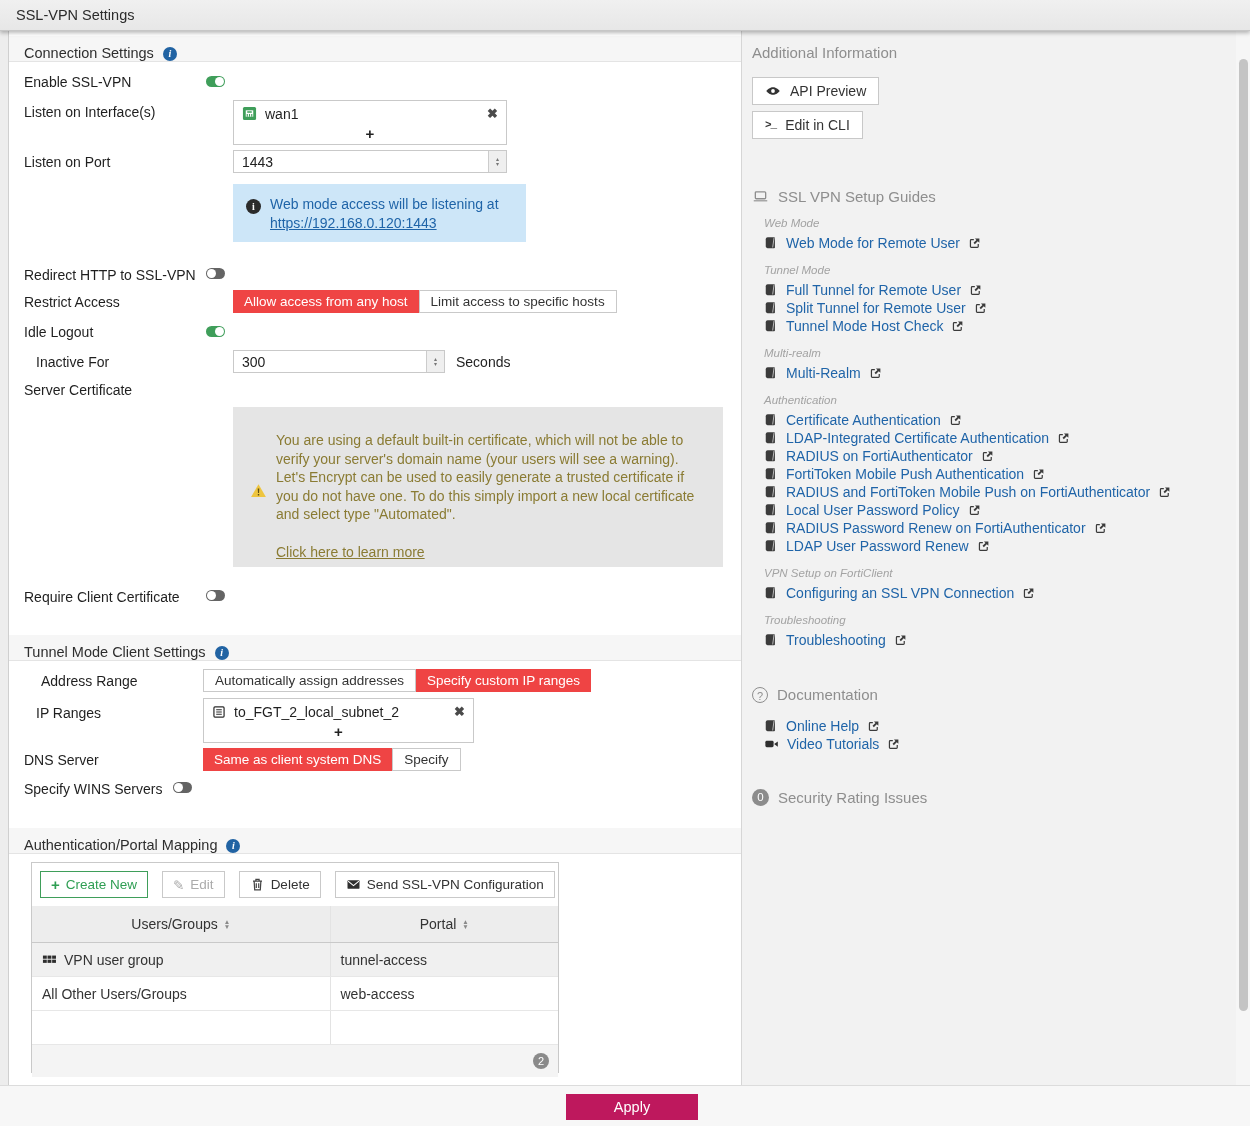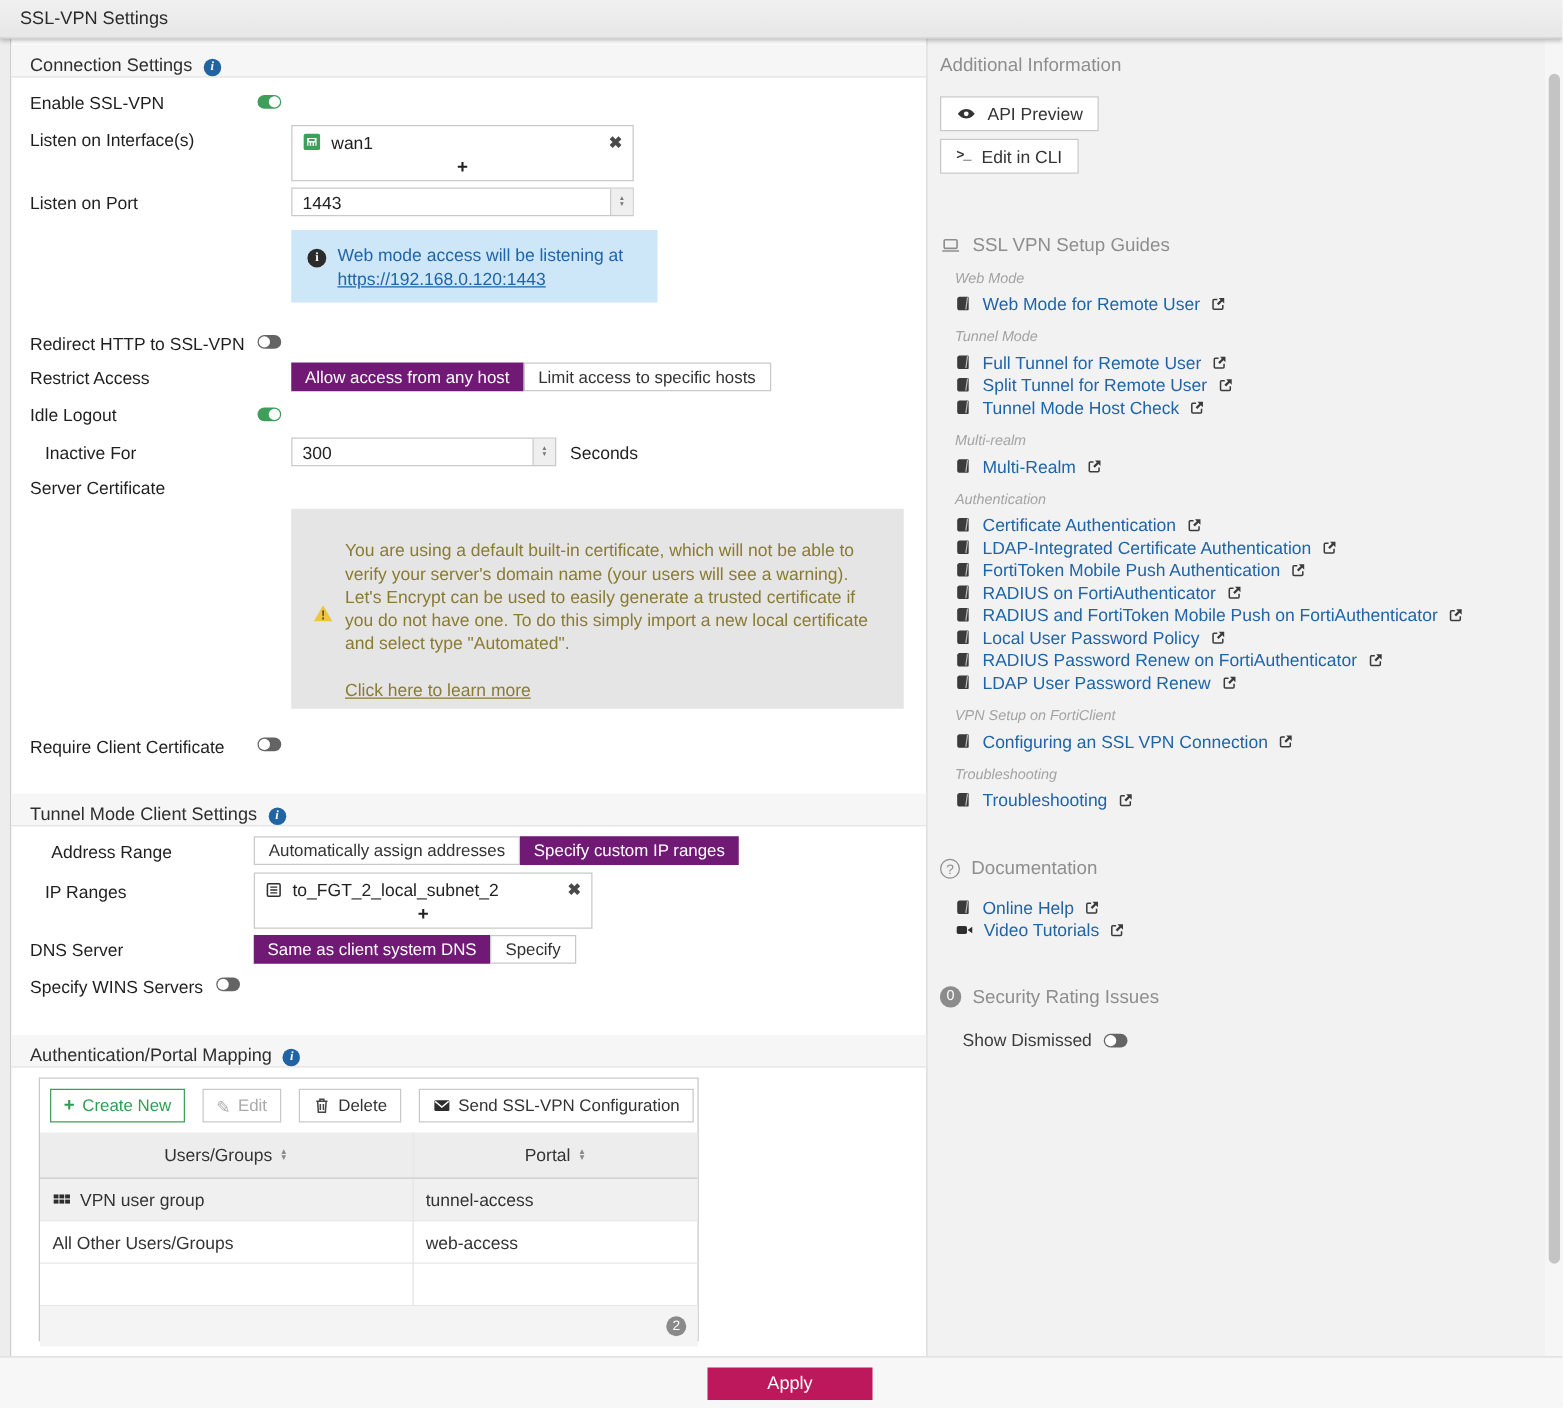--- a/index.html
+++ b/index.html
@@ -40,21 +40,21 @@
   .spin{width:17px;height:100%;border-left:1px solid #ccc;background:#efefef;display:flex;
     flex-direction:column;align-items:center;justify-content:center;font-size:6px;color:#777;
     line-height:5px;cursor:pointer;}
   .notice{position:absolute;background:#cde6f8;color:#1f64a8;font-size:14px;line-height:19px;
     box-sizing:border-box;padding:11px 12px 11px 37px;}
   .notice .nic{position:absolute;left:13px;top:15px;width:15px;height:15px;border-radius:50%;
     background:#2b2b2b;color:#fff;font:bold 10px/15px "Liberation Serif",serif;text-align:center;}
   .notice a{color:#1f64a8;}
   .seg{position:absolute;display:flex;height:23px;font-size:13.5px;}
   .seg .opt{display:flex;align-items:center;padding:0 11px;white-space:nowrap;cursor:pointer;box-sizing:border-box;}
-  .seg .sel{background:#701a75;color:#fff;}
+  .seg .sel{background:#ef4444;color:#fff;}
   .seg .uns{background:#fff;color:#333;border:1px solid #c9c9c9;}
   .warnbox{position:absolute;background:#e5e5e5;color:#8a7b33;font-size:14px;line-height:18.5px;
     box-sizing:border-box;padding:24px 20px 16px 43px;}
   .warnbox .wic{position:absolute;left:17px;top:76px;}
   .warnbox a{color:#8a7b33;display:inline-block;margin-top:19px;}
   .ddl{display:flex;align-items:center;gap:7px;padding:0 8px;height:100%;font-size:14px;cursor:pointer;}
   .ddl .caret{margin-left:auto;font-size:9px;color:#444;}
 
   
   #maptable{position:absolute;left:22px;top:832px;width:528px;height:211px;border:1px solid #c9c9c9;
@@ -454,30 +454,30 @@
       </svg>
     <a href="#">LDAP-Integrated Certificate Authentication</a>
     <svg class="ic" width="13" height="13" viewBox="0 0 16 16">
         <use href="#i-ext"></use>
       </svg>
   </div>
   <div class="glink">
     <svg class="ic" width="14" height="14" viewBox="0 0 16 16">
         <use href="#i-book"></use>
       </svg>
+    <a href="#">RADIUS on FortiAuthenticator</a>
+    <svg class="ic" width="13" height="13" viewBox="0 0 16 16">
+        <use href="#i-ext"></use>
+      </svg>
+  </div>
+  <div class="glink">
+    <svg class="ic" width="14" height="14" viewBox="0 0 16 16">
+        <use href="#i-book"></use>
+      </svg>
     <a href="#">FortiToken Mobile Push Authentication</a>
-    <svg class="ic" width="13" height="13" viewBox="0 0 16 16">
-        <use href="#i-ext"></use>
-      </svg>
-  </div>
-  <div class="glink">
-    <svg class="ic" width="14" height="14" viewBox="0 0 16 16">
-        <use href="#i-book"></use>
-      </svg>
-    <a href="#">RADIUS on FortiAuthenticator</a>
     <svg class="ic" width="13" height="13" viewBox="0 0 16 16">
         <use href="#i-ext"></use>
       </svg>
   </div>
   <div class="glink">
     <svg class="ic" width="14" height="14" viewBox="0 0 16 16">
         <use href="#i-book"></use>
       </svg>
     <a href="#">RADIUS and FortiToken Mobile Push on FortiAuthenticator</a>
     <svg class="ic" width="13" height="13" viewBox="0 0 16 16">
@@ -558,24 +558,20 @@
     <svg class="ic" width="13" height="13" viewBox="0 0 16 16">
         <use href="#i-ext"></use>
       </svg>
   </div>
 
   
   <div class="group-h" style="margin-top:36px;">
     <span class="zbadge">0</span>
     <span>Security Rating Issues</span>
   </div>
-  <div class="dismiss-row">
-    <span>Show Dismissed</span>
-    <div class="tgl off" style="position:relative;"></div>
-  </div>
 </div>
 
 <div id="vtrack" class="abs">
   <div id="vthumb"></div>
 </div>
 
 <div id="bottombar" class="abs">
   <button id="applybtn">Apply</button>
 </div>
 

